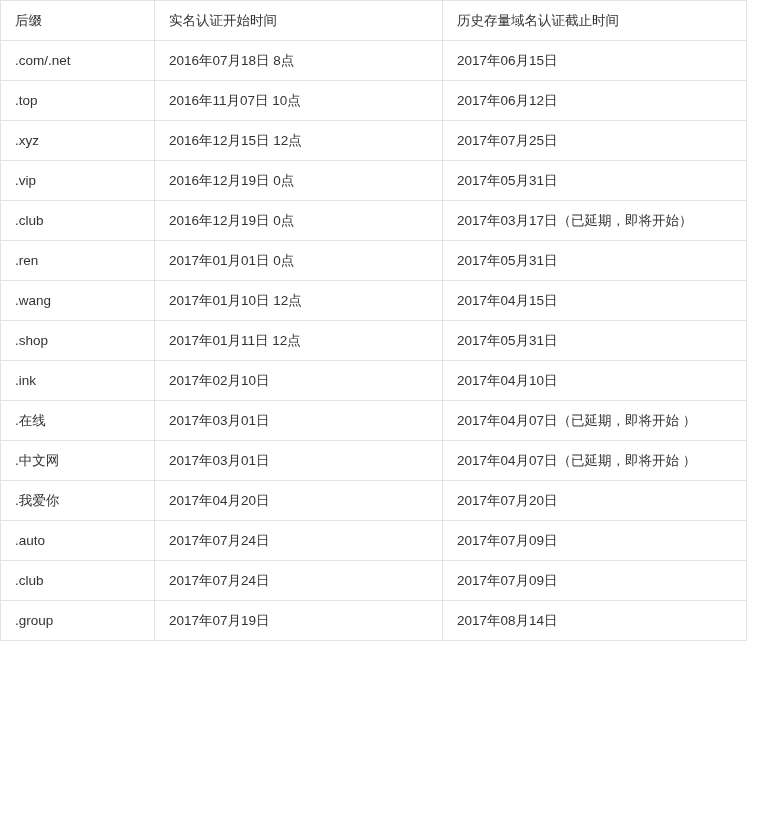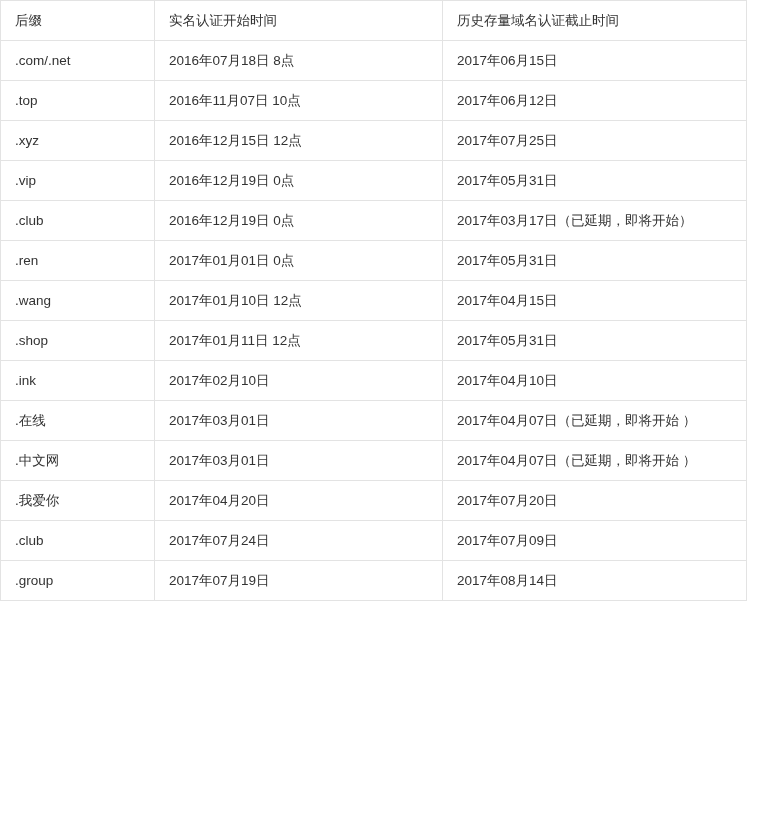--- a/index.html
+++ b/index.html
@@ -124,20 +124,25 @@
           <td>.中文网</td>
           <td>2017年03月01日</td>
           <td class="normal">2017年04月07日（已延期，即将开始 ）</td>
         </tr>
         <tr>
           <td>.我爱你</td>
           <td>2017年04月20日</td>
           <td class="red">2017年07月20日</td>
         </tr>
         <tr>
+          <td>.auto</td>
+          <td>2017年07月24日</td>
+          <td class="red">2017年07月09日</td>
+        </tr>
+        <tr>
           <td>.club</td>
           <td>2017年07月24日</td>
           <td class="red">2017年07月09日</td>
         </tr>
         <tr>
           <td>.group</td>
           <td>2017年07月19日</td>
           <td class="red">2017年08月14日</td>
         </tr>
       </tbody>

